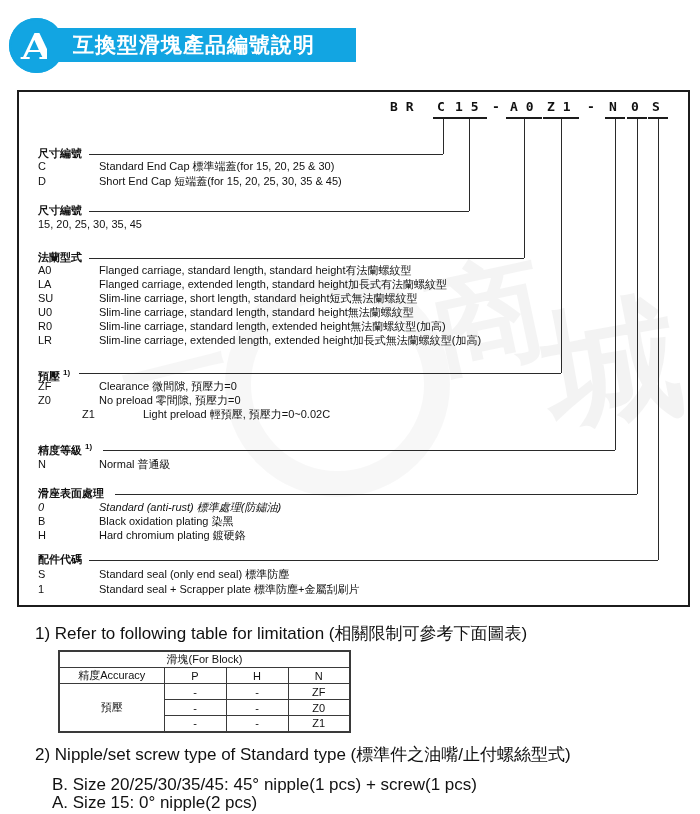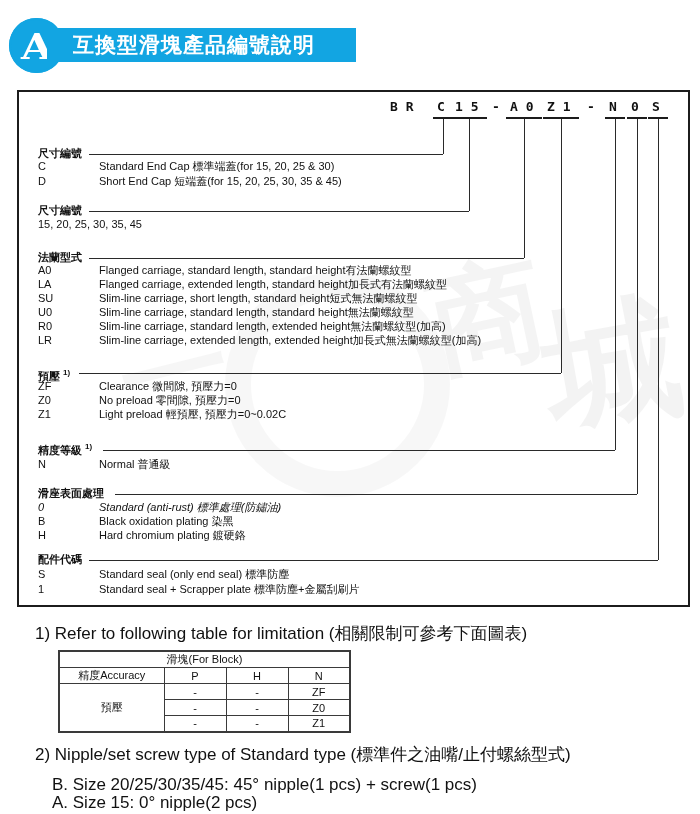--- a/index.html
+++ b/index.html
@@ -149,21 +149,21 @@
   <div class="item" style="top:172px;"><span class="code">A0</span><span>Flanged carriage, standard length, standard height有法蘭螺紋型</span></div>
   <div class="item" style="top:186px;"><span class="code">LA</span><span>Flanged carriage, extended length, standard height加長式有法蘭螺紋型</span></div>
   <div class="item" style="top:200px;"><span class="code">SU</span><span>Slim-line carriage, short length, standard height短式無法蘭螺紋型</span></div>
   <div class="item" style="top:214px;"><span class="code">U0</span><span>Slim-line carriage, standard length, standard height無法蘭螺紋型</span></div>
   <div class="item" style="top:228px;"><span class="code">R0</span><span>Slim-line carriage, standard length, extended height無法蘭螺紋型(加高)</span></div>
   <div class="item" style="top:242px;"><span class="code">LR</span><span>Slim-line carriage, extended length, extended height加長式無法蘭螺紋型(加高)</span></div>
 
   <div class="sec-label" style="top:274px;"><span>預壓</span> <sup>1)</sup></div>
   <div class="item" style="top:288px;"><span class="code">ZF</span><span>Clearance 微間隙, 預壓力=0</span></div>
   <div class="item" style="top:302px;"><span class="code">Z0</span><span>No preload 零間隙, 預壓力=0</span></div>
-  <div class="item" style="top:316px;"><span class="code">Z1</span><span>Light preload 輕預壓, 預壓力=0~0.02C</span></div>
+  <div class="item" style="top:316px;margin-left:44px;"><span class="code">Z1</span><span>Light preload 輕預壓, 預壓力=0~0.02C</span></div>
 
   <div class="sec-label" style="top:348px;"><span>精度等級</span> <sup>1)</sup></div>
   <div class="item" style="top:366px;"><span class="code">N</span><span>Normal 普通級</span></div>
 
   <div class="sec-label" style="top:395px;"><span>滑座表面處理</span></div>
   <div class="item" style="top:409px;font-style:italic;"><span class="code">0</span><span>Standard (anti-rust) 標準處理(防鏽油)</span></div>
   <div class="item" style="top:423px;"><span class="code">B</span><span>Black oxidation plating 染黑</span></div>
   <div class="item" style="top:437px;"><span class="code">H</span><span>Hard chromium plating 鍍硬鉻</span></div>
 
   <div class="sec-label" style="top:461px;"><span>配件代碼</span></div>

